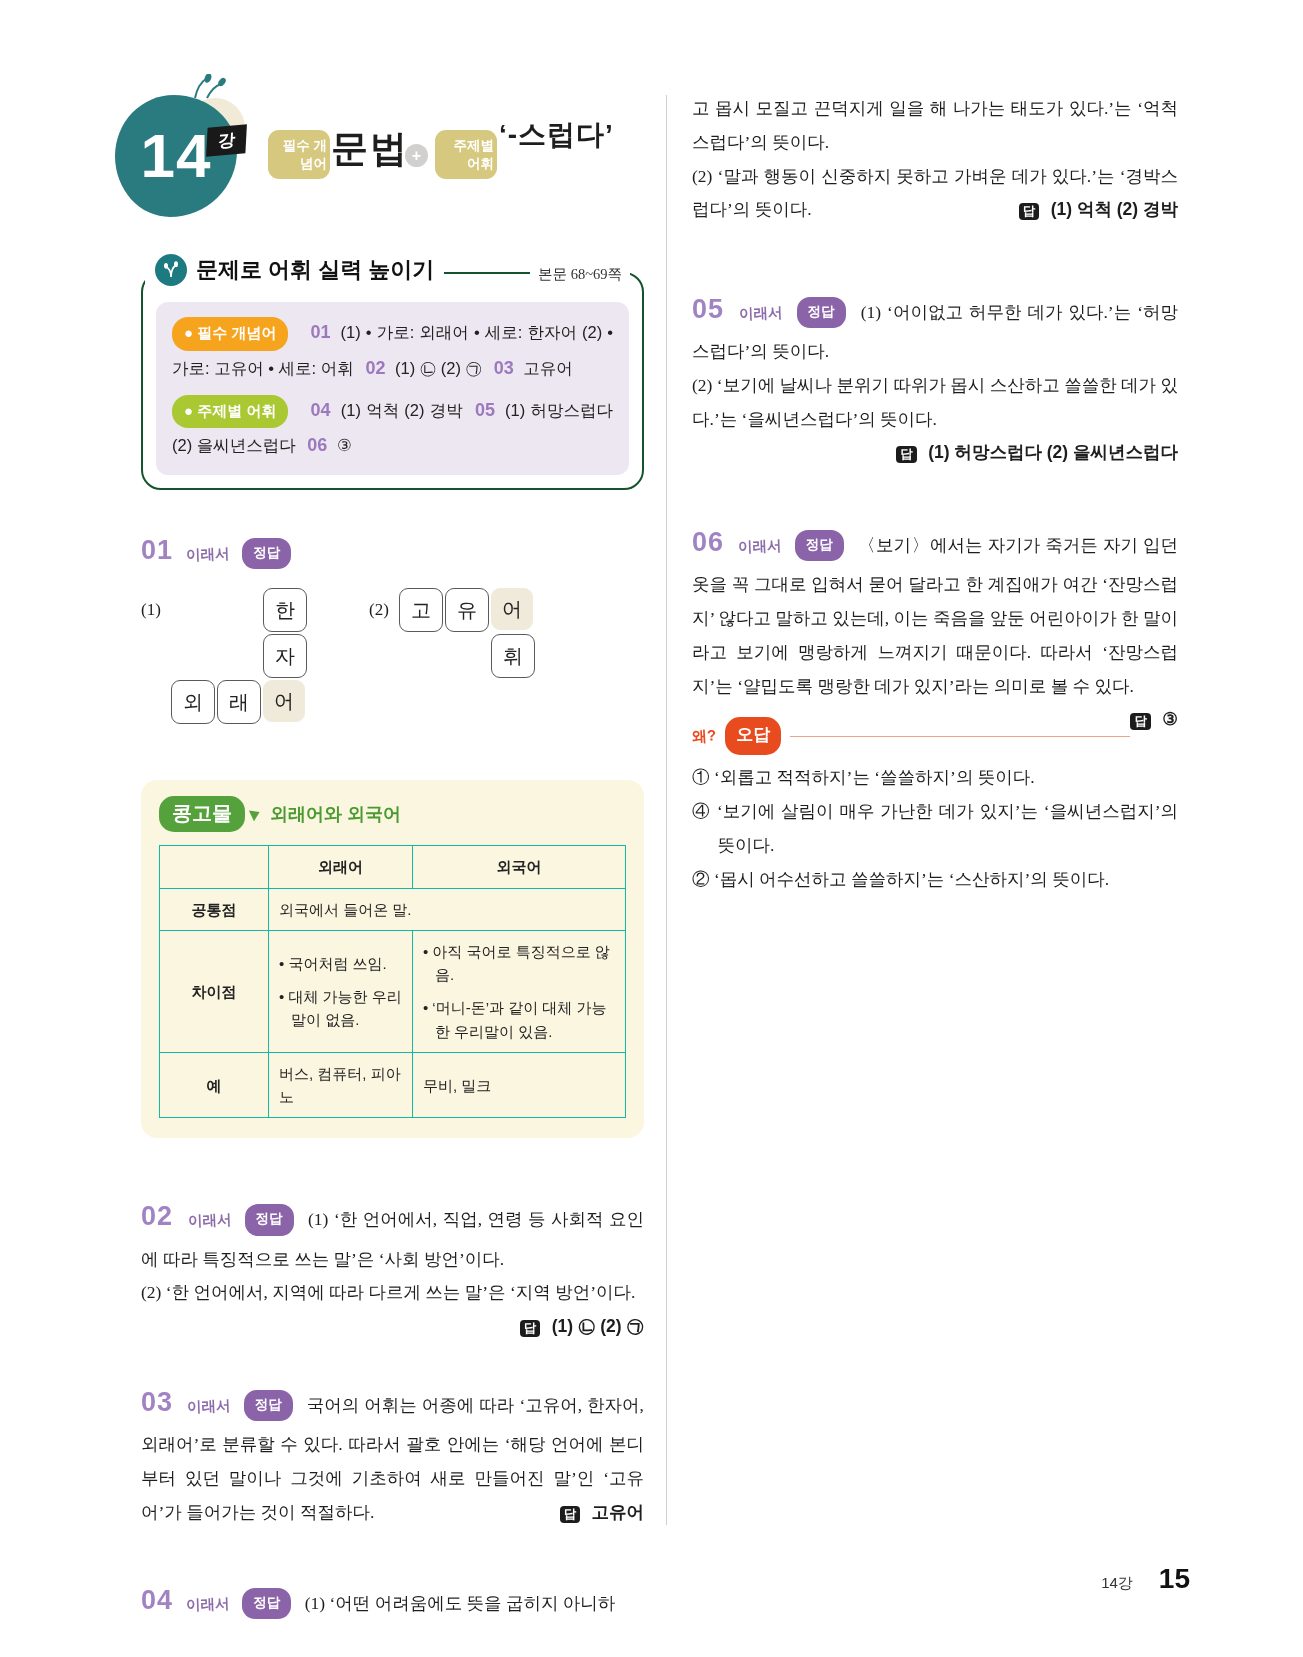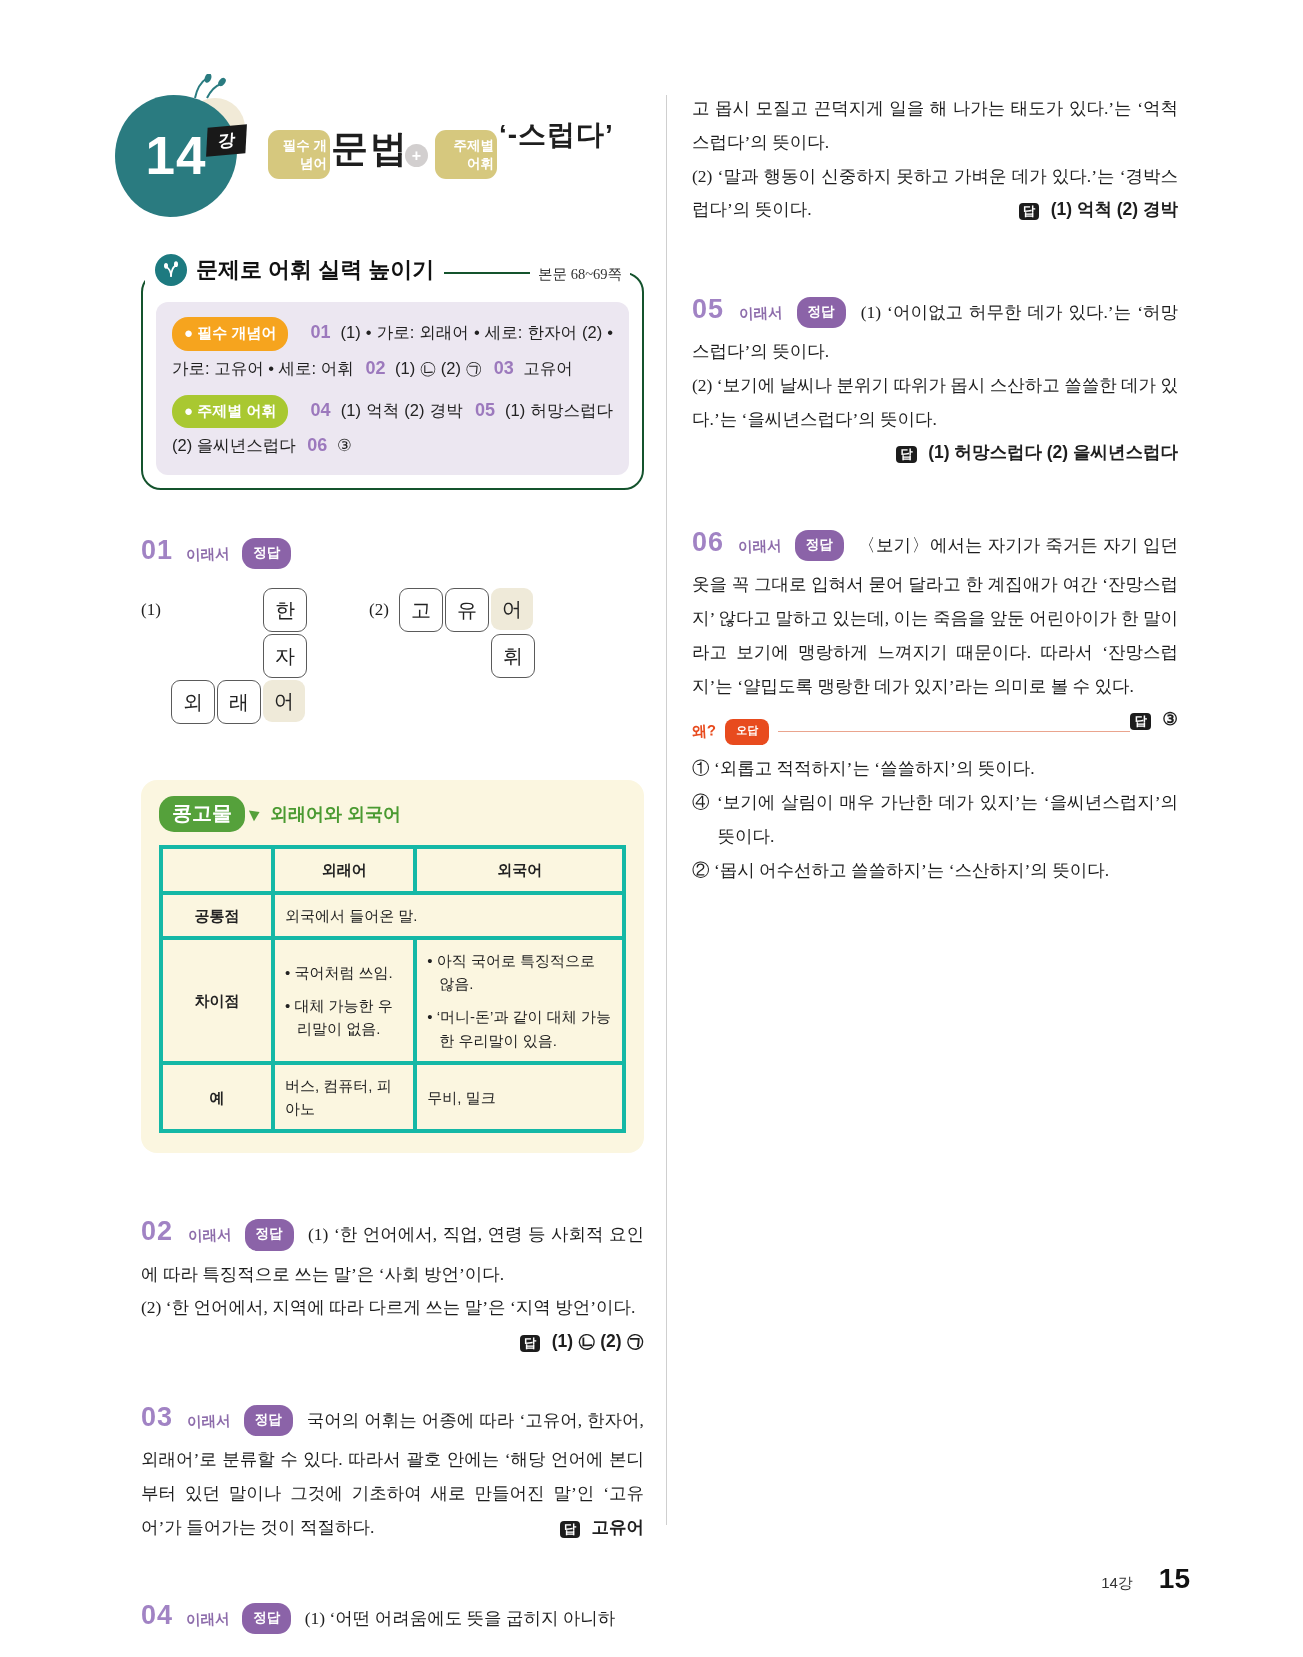--- a/index.html
+++ b/index.html
@@ -12,21 +12,21 @@
   .divider   { position:absolute; left:666px; top:95px;  width:1px; height:1430px; background:#cfcfcf; }
 
   
   .hdr { position:relative; height:172px; }
   .cream-circle { position:absolute; left:44px; top:10px; width:60px; height:60px;
                   background:#f1ead7; border-radius:50%; }
   .blob { position:absolute; left:-26px; top:7px; width:122px; height:122px;
           background:#2a7b80; border-radius:48% 52% 55% 45% / 50% 46% 54% 50%;
           display:flex; align-items:center; justify-content:center; }
   .blob-num { color:#fff; font-family:"Liberation Sans",sans-serif; font-weight:800;
-              font-size:53px; letter-spacing:1px; margin-top:-2px; }
+              font-size:62px; letter-spacing:1px; margin-top:-2px; }
   .leaves { position:absolute; left:26px; top:-14px; }
   .gang-badge { position:absolute; left:66px; top:38px; background:#191919; color:#fff;
                 font-family:"Liberation Sans",sans-serif; font-weight:700; font-size:17px;
                 padding:3px 11px; transform:skew(-8deg) rotate(-5deg); }
   .k-badge { position:absolute; width:56px; background:#d6c87e; color:#fff; text-align:right;
              font-family:"Liberation Sans",sans-serif; font-weight:700; font-size:13.5px;
              line-height:1.3; border-radius:11px; padding:7px 3px; }
   .k-badge1 { left:127px; top:42px; }
   .k-badge2 { left:294px; top:42px; }
   .subj1 { position:absolute; left:190px; top:36px; font-family:"Liberation Sans",sans-serif;
@@ -102,32 +102,32 @@
   
   .kbox { background:#fbf6e0; border-radius:16px; padding:16px 18px 20px; margin-top:40px; }
   .kbox-head { display:flex; align-items:center; gap:10px; }
   .kbadge { background:#55a13b; color:#fff; font-family:"Liberation Sans",sans-serif; font-weight:700;
             font-size:20px; padding:4px 13px 5px; border-radius:15px; }
   .kbadge-leaf { width:0; height:0; border-top:6px solid transparent; border-bottom:6px solid transparent;
                  border-left:9px solid #55a13b; margin-left:-4px; transform:rotate(-25deg); }
   .ktitle { color:#4a9a31; font-family:"Liberation Sans",sans-serif; font-weight:800; font-size:18px; }
   .ktable { width:100%; border-collapse:collapse; margin-top:13px;
             font-family:"Liberation Sans",sans-serif; font-size:15px; line-height:1.55; color:#222; }
-  .ktable th, .ktable td { border:4px solid #14b8a6; padding:9px 10px; vertical-align:middle; }
+  .ktable th, .ktable td { border:1px solid #14b8a6; padding:9px 10px; vertical-align:middle; }
   .ktable th { font-weight:700; text-align:center; }
   .ktable .rowlabel { font-weight:700; text-align:center; width:88px; }
   .kbullet { text-indent:-0.8em; padding-left:0.8em; margin:0; }
   .kbullet + .kbullet { margin-top:10px; }
 
   
   .odap-head { display:flex; align-items:center; gap:9px; margin:14px 0 6px; }
   .why { color:#e84b1e; font-family:"Liberation Sans",sans-serif; font-weight:800; font-size:15px;
          display:inline-block; transform:rotate(-3deg); }
-  .pill-odap { background:#e84b1e; color:#fff; border-radius:8px; font-size:11px; font-weight:700;
-               padding:2px 11px 3px; font-family:Liberation Mono, monospace; }
+  .pill-odap { background:#e84b1e; color:#fff; border-radius:15px; font-size:17px; font-weight:700;
+               padding:2px 11px 3px; font-family:Liberation Sans, sans-serif; }
   .odap-rule { flex:1; height:1px; background:#eaa48e; }
   .witem { margin:0; text-indent:-1.45em; padding-left:1.45em; }
 
   
   .footer { position:absolute; top:1563px; left:990px; width:200px; display:flex;
             align-items:baseline; justify-content:flex-end; gap:26px; }
   .f-ch { font-family:"Liberation Sans",sans-serif; font-size:15px; color:#333; }
   .f-pg { font-family:"Liberation Sans",sans-serif; font-weight:700; font-size:28px; color:#111; }
 </style>
 </head>

